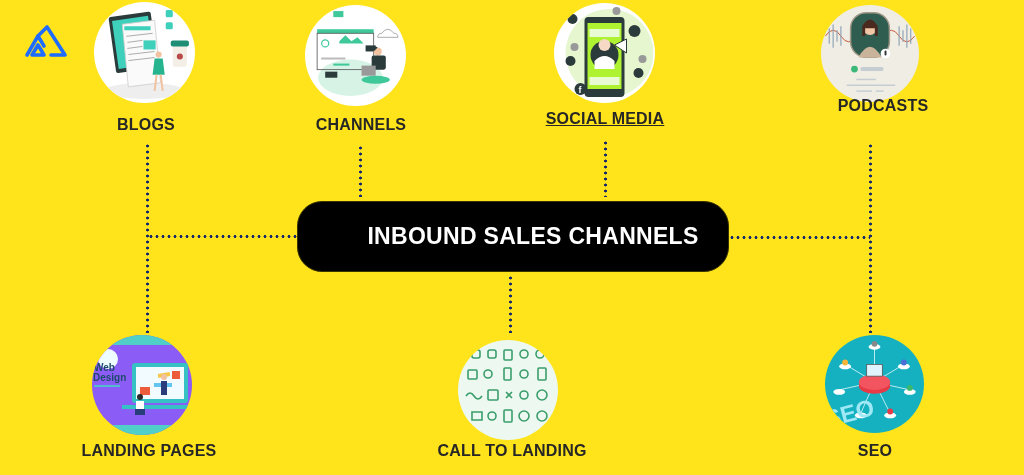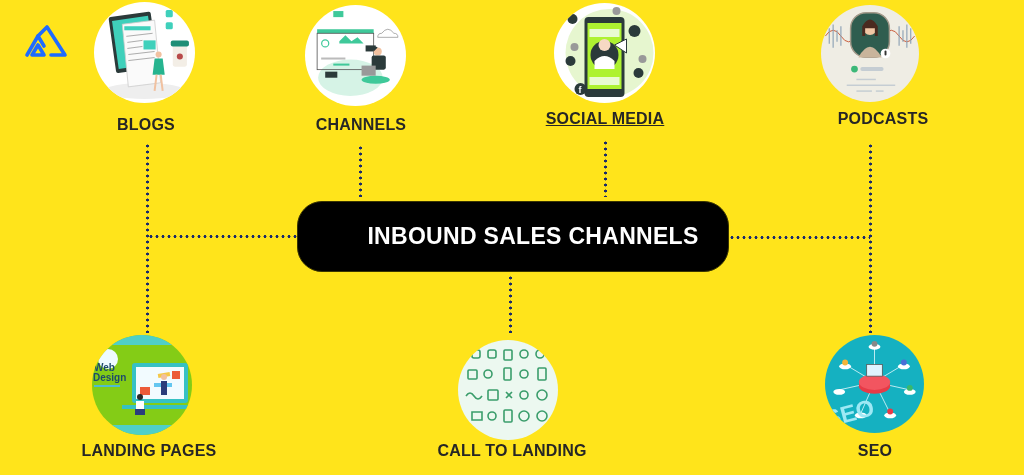--- a/index.html
+++ b/index.html
@@ -132,23 +132,23 @@
     <circle cx="66" cy="50" r="5" fill="#fff"></circle>
     <rect x="65" y="47" width="2" height="5" rx="1" fill="#333"></rect>
     <circle cx="34" cy="66" r="3.5" fill="#3cb878"></circle>
     <rect x="40" y="64" width="24" height="4" rx="2" fill="#c5cdd3"></rect>
     <rect x="36" y="76" width="20" height="1.5" fill="#c5cdd3"></rect>
     <rect x="26" y="82" width="50" height="1.5" fill="#c5cdd3"></rect>
     <rect x="36" y="88" width="16" height="1.5" fill="#c5cdd3"></rect>
     <rect x="56" y="88" width="8" height="1.5" fill="#c5cdd3"></rect>
   </svg>
 </div>
-<div class="label" style="left:875px; top:110px;padding-left:16px;">PODCASTS</div>
-
-<div class="circle" style="left:92px; top:335px; width:100px; height:100px; background:#84cc16;">
+<div class="label" style="left:875px; top:97px;padding-left:16px;">PODCASTS</div>
+
+<div class="circle" style="left:92px; top:335px; width:100px; height:100px; background:#8b5cf6;">
   <svg viewBox="0 0 100 100">
     <rect x="0" y="0" width="100" height="10" fill="#4fcfc8"></rect>
     <rect x="0" y="90" width="100" height="10" fill="#4fcfc8"></rect>
     <circle cx="16" cy="24" r="10" fill="#eefbff"></circle>
     <text x="2" y="36" font-size="10" font-weight="bold" fill="#1d4a6b" font-family="Liberation Sans, sans-serif">Web</text>
     <text x="1" y="46" font-size="10" font-weight="bold" fill="#1d4a6b" font-family="Liberation Sans, sans-serif">Design</text>
     <rect x="2" y="50" width="26" height="2" fill="#4fbcd0"></rect>
     <rect x="40" y="28" width="56" height="40" rx="3" fill="#36c1c4"></rect>
     <rect x="44" y="32" width="48" height="32" fill="#f2fbff"></rect>
     <rect x="80" y="36" width="8" height="8" fill="#ec5b3a"></rect>

